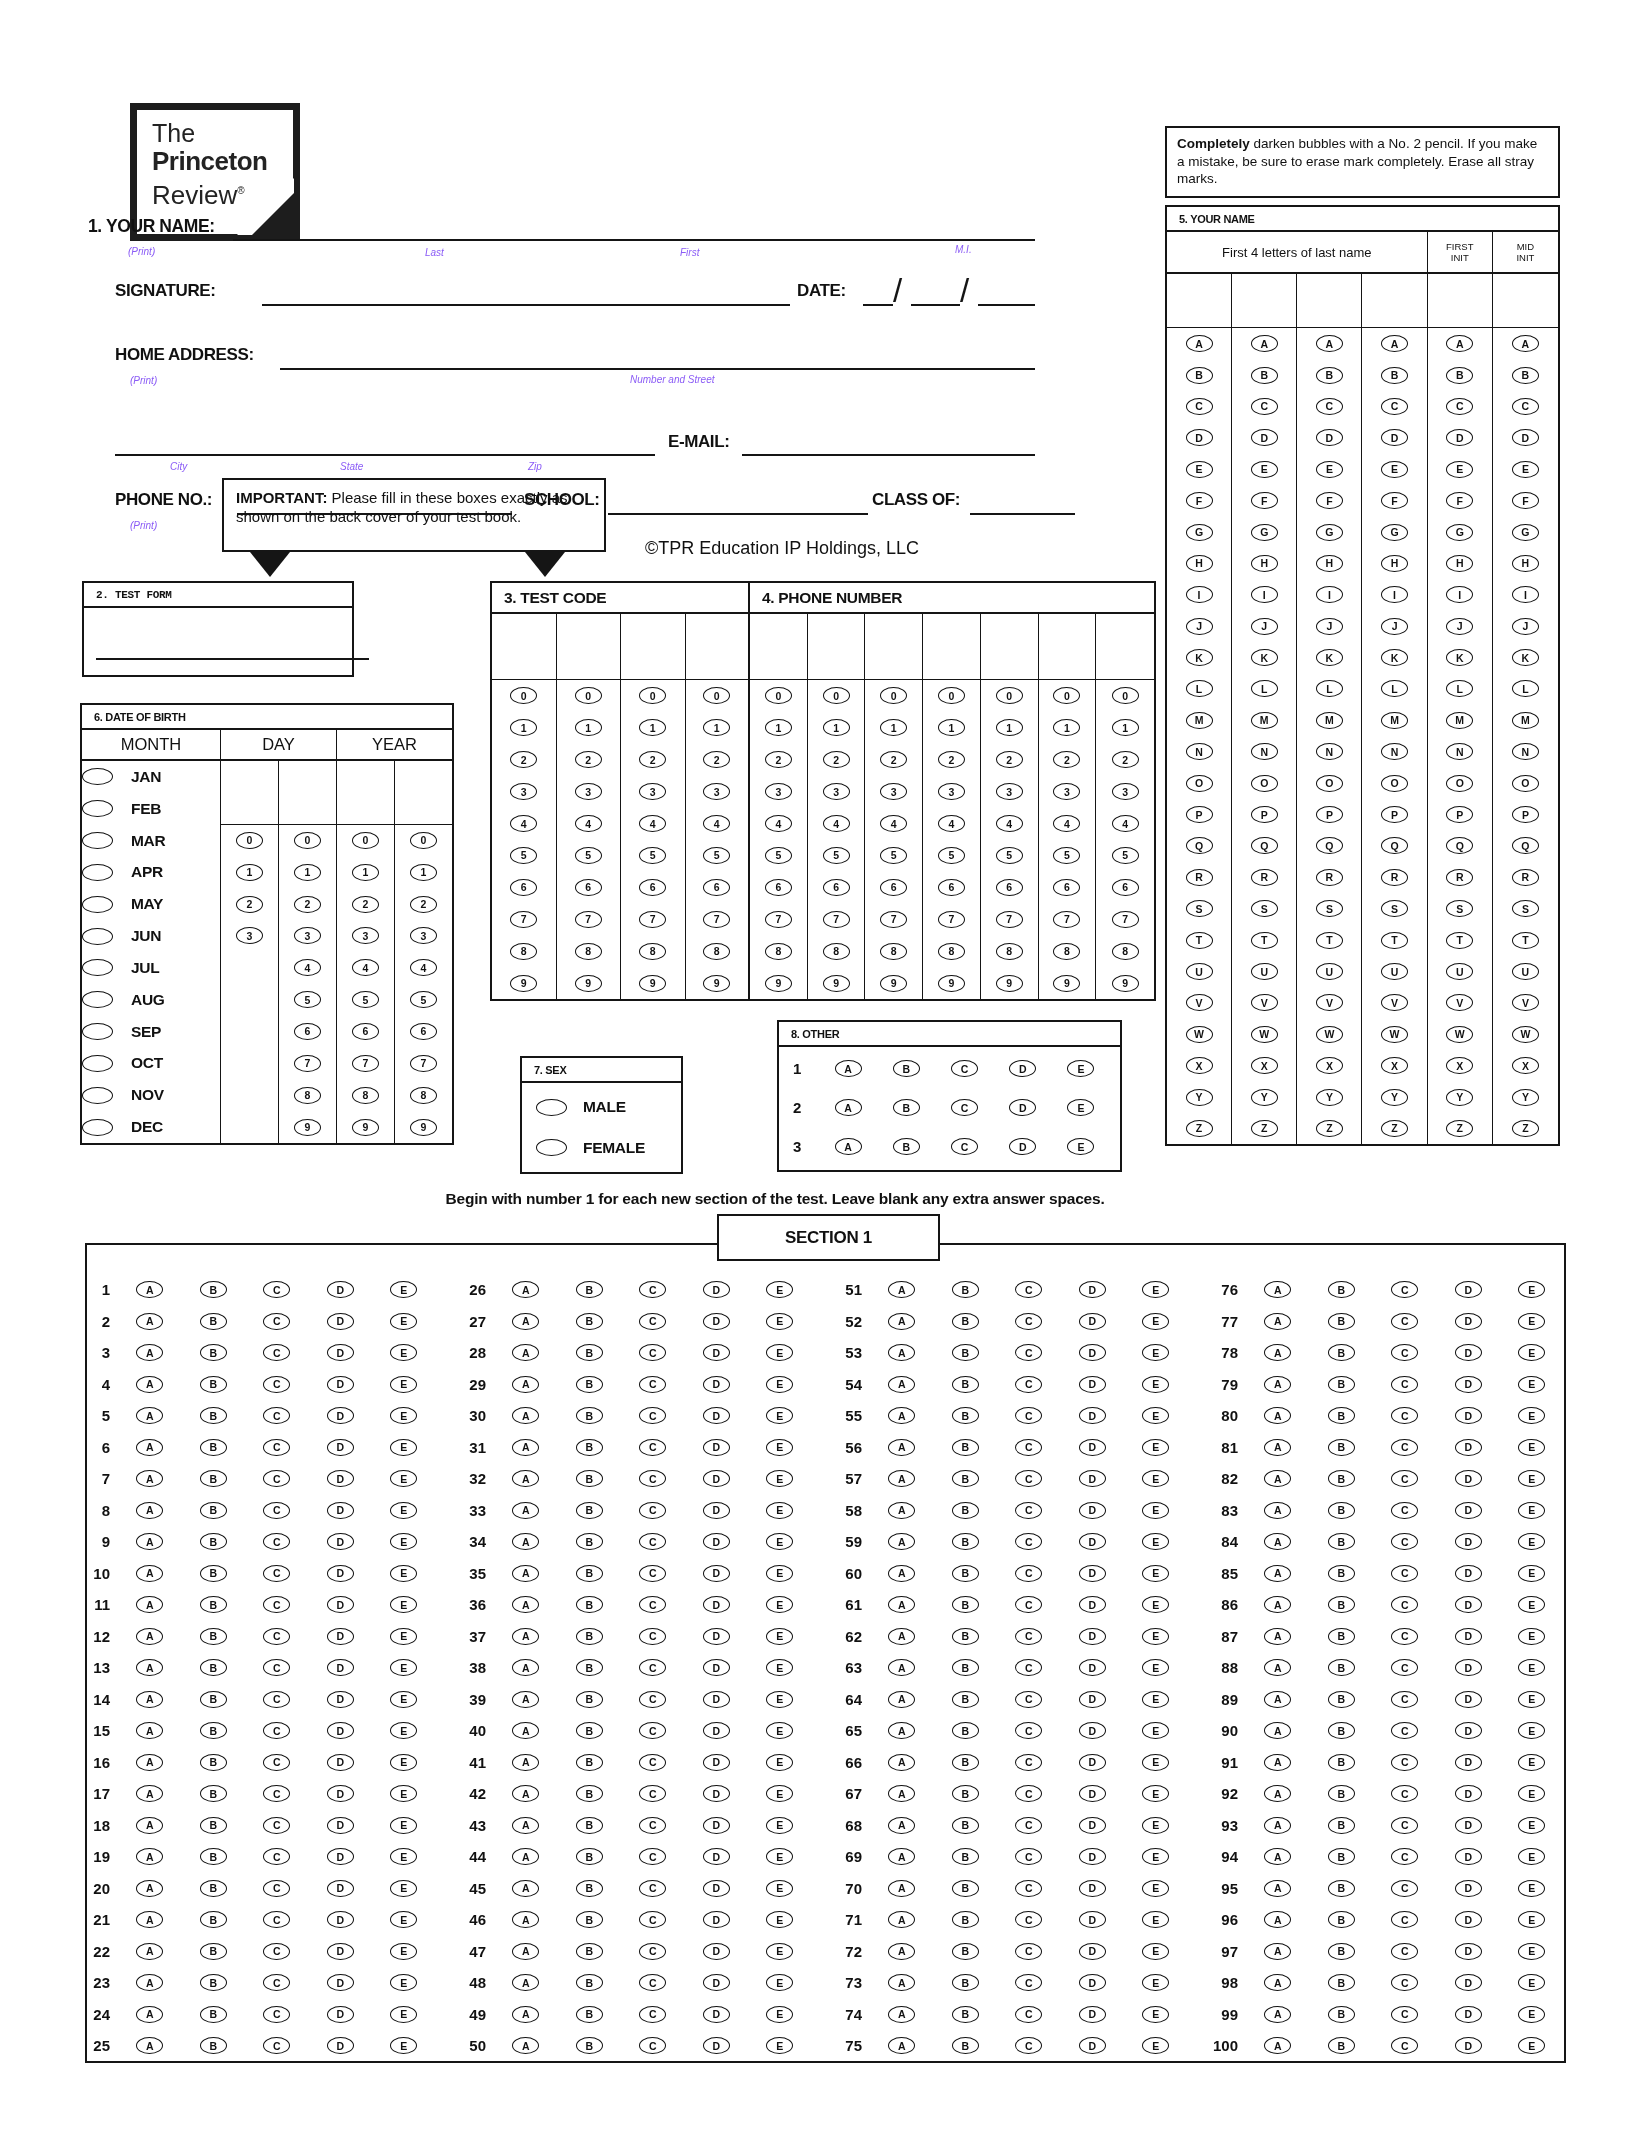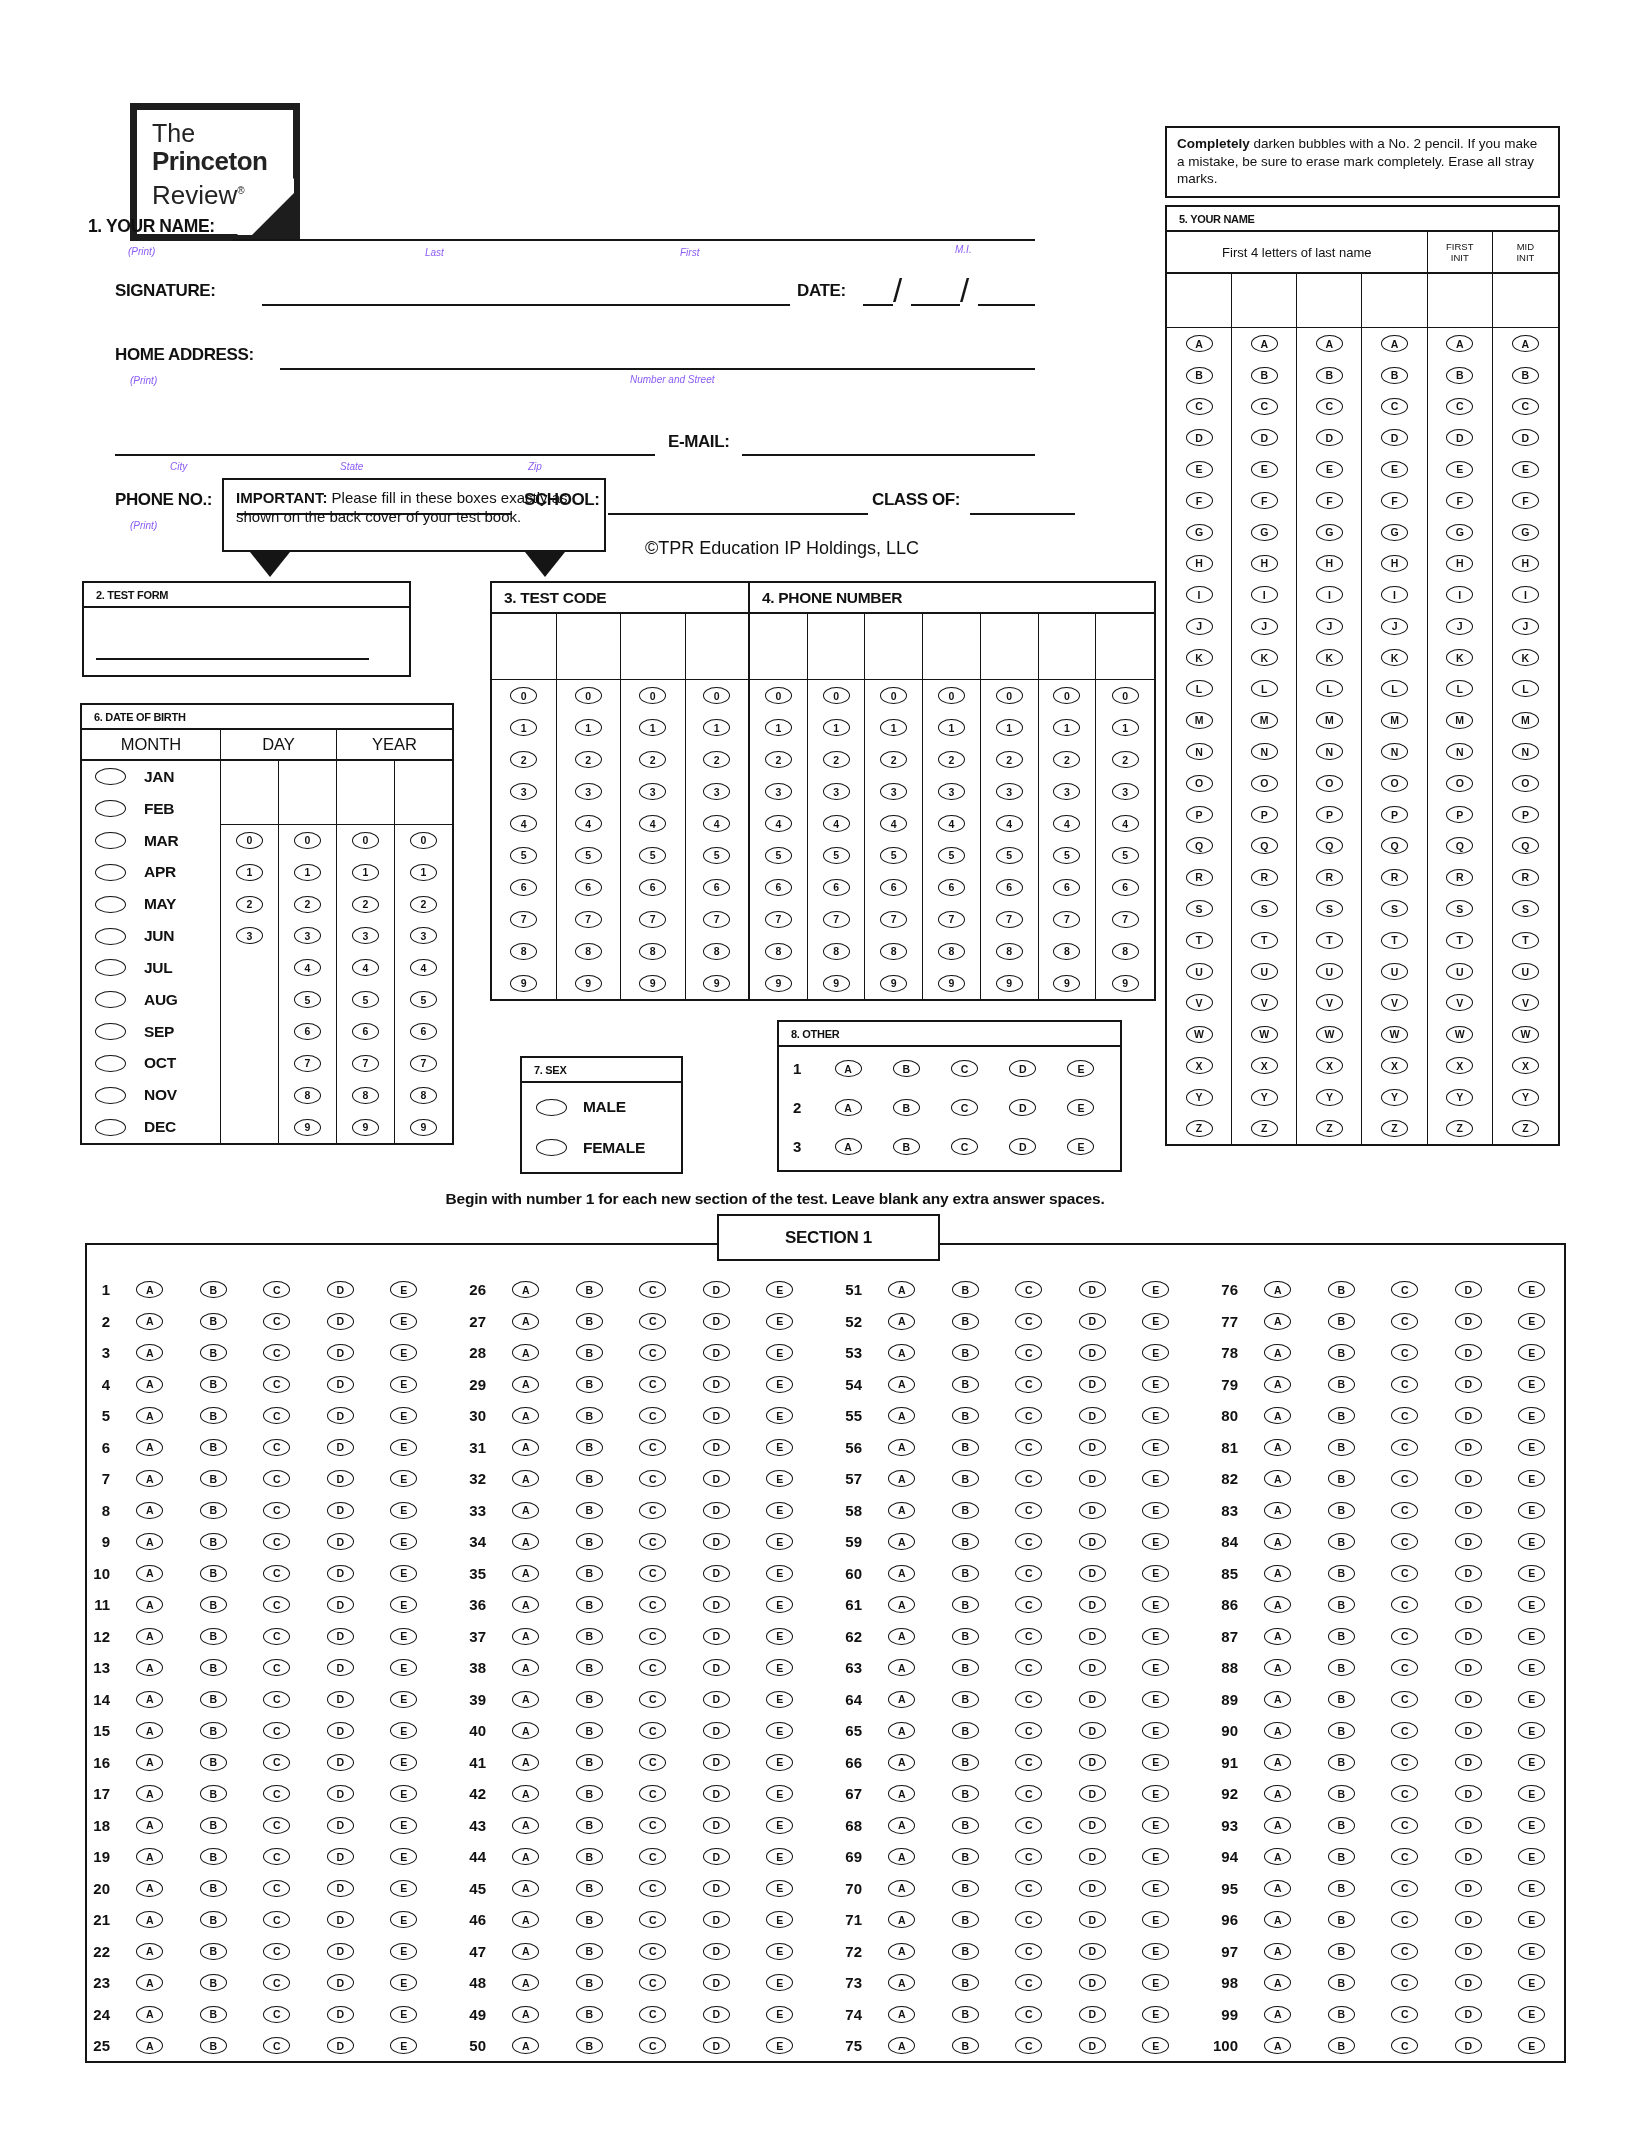--- a/index.html
+++ b/index.html
@@ -43,42 +43,42 @@
   
   .impbox{position:absolute;left:222px;top:478px;width:384px;height:74px;border:2.5px solid #151515;padding:8px 12px;font-size:15px;line-height:19px;}
   .tri{position:absolute;width:0;height:0;border-left:20px solid transparent;border-right:20px solid transparent;border-top:25px solid #151515;}
 
   
   .imprint{position:absolute;left:650px;top:484px;font-size:13.5px;font-weight:bold;line-height:17px;white-space:nowrap;}
   .tm{font-size:8.5px;vertical-align:super;font-weight:bold;}
   .copyright{position:absolute;left:645px;top:538px;font-size:18px;white-space:nowrap;}
 
   
-  .tfbox{left:82px;top:581px;width:329px;height:96px;}
+  .tfbox{left:82px;top:581px;width:272px;height:96px;font-family:Liberation Mono, monospace;}
   .tfline{position:absolute;left:96px;top:658px;width:273px;border-bottom:2.5px solid #151515;height:0;}
 
   
   .tcpn{left:490px;top:581px;width:666px;height:420px;display:flex;flex-direction:column;}
   .tcpn-titles{display:grid;grid-template-columns:258px 1fr;border-bottom:2.5px solid #151515;}
   .tcpn-titles .t{font-weight:bold;font-size:15.5px;letter-spacing:-0.3px;padding:6px 0 5px 12px;white-space:nowrap;}
   .tcpn-titles .t:first-child{border-right:2.5px solid #151515;}
   .tcpn-cols{flex:1;display:grid;grid-template-columns:repeat(4,64.5px) repeat(7,1fr);}
   .dcol{border-right:1.5px solid #151515;display:flex;flex-direction:column;}
   .dcol.sep{border-right:2.5px solid #151515;}
   .dcol:last-child{border-right:none;}
   .dwrite{height:66px;border-bottom:1.5px solid #151515;flex:none;}
 
   
   .dobbox{left:80px;top:703px;width:374px;height:442px;display:flex;flex-direction:column;}
   .dob-head{display:grid;grid-template-columns:138px 1fr 1fr;border-bottom:2px solid #151515;height:31px;}
   .dob-head .dh{display:flex;align-items:center;justify-content:center;font-size:16.5px;border-left:1.8px solid #151515;}
   .dob-head .dh:first-child{border-left:none;}
   .dob-body{flex:1;display:flex;}
   .mcol{width:138px;display:flex;flex-direction:column;}
-  .mcell{flex:1;display:flex;align-items:center;gap:18px;padding-left:13px;}
+  .mcell{flex:1;display:flex;align-items:center;gap:18px;}
   .mlab{font-weight:bold;font-size:15.5px;letter-spacing:-0.3px;}
   .dob-digit-cols{flex:1;display:grid;grid-template-columns:repeat(4,1fr);}
   .dobcol{border-left:1.8px solid #151515;display:flex;flex-direction:column;}
   .dobcol + .dobcol{border-left:1.5px solid #151515;}
   .dobwrite{height:63.5px;border-bottom:1.5px solid #151515;flex:none;}
 
   
   .sexbox{left:520px;top:1056px;width:163px;height:118px;display:flex;flex-direction:column;}
   .sexrows{flex:1;display:flex;flex-direction:column;padding:4px 0;}
   .sexrow{flex:1;display:flex;align-items:center;gap:16px;padding-left:14px;}

